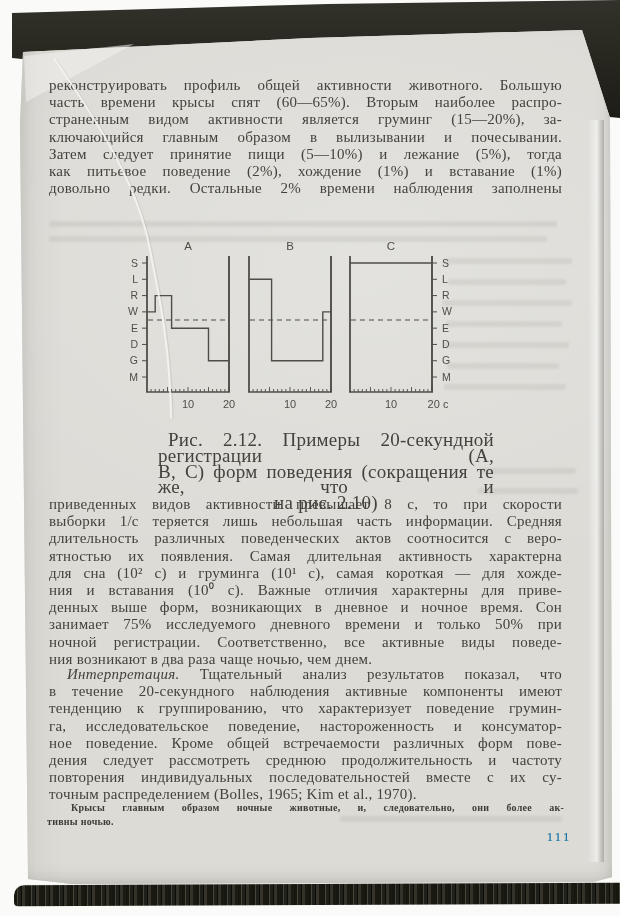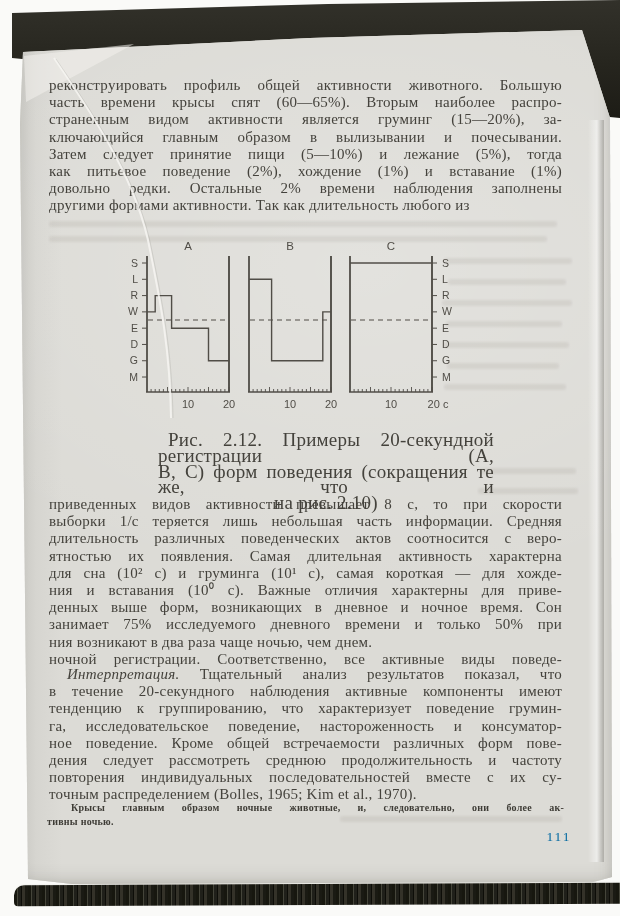--- a/index.html
+++ b/index.html
@@ -76,21 +76,20 @@
   <div class="ghost" style="left:340px;top:816px;width:222px"></div>
 
   <div class="tblock body-text para" style="top:77px">
       <div class="line">реконструировать профиль общей активности животного. Большую</div>
       <div class="line">часть времени крысы спят (60—65%). Вторым наиболее распро-</div>
       <div class="line">страненным видом активности является груминг (15—20%), за-</div>
       <div class="line">ключающийся главным образом в вылизывании и почесывании.</div>
       <div class="line">Затем следует принятие пищи (5—10%) и лежание (5%), тогда</div>
       <div class="line">как питьевое поведение (2%), хождение (1%) и вставание (1%)</div>
       <div class="line">довольно редки. Остальные 2% времени наблюдения заполнены</div>
-      <div class="line line-final">другими формами активности. Так как длительность любого из</div>
     </div>
 
   <div class="figure">
     <svg id="figsvg" width="364" height="188">
         <line x1="29" y1="20" x2="29" y2="156" stroke="#504d47" stroke-width="1.8"></line>
         <line x1="111" y1="20" x2="111" y2="156" stroke="#504d47" stroke-width="1.9"></line>
         <line x1="28" y1="156" x2="112" y2="156" stroke="#504d47" stroke-width="1.5"></line>
         <line x1="33.1" y1="153" x2="33.1" y2="156" stroke="#504d47" stroke-width="0.9"></line>
         <line x1="37.2" y1="153" x2="37.2" y2="156" stroke="#504d47" stroke-width="0.9"></line>
         <line x1="41.3" y1="153" x2="41.3" y2="156" stroke="#504d47" stroke-width="0.9"></line>
@@ -215,22 +214,22 @@
 
   <div class="tblock body-text para" style="top:496px">
       <div class="line">приведенных видов активности превышает 8 с, то при скорости</div>
       <div class="line">выборки 1/с теряется лишь небольшая часть информации. Средняя</div>
       <div class="line">длительность различных поведенческих актов соотносится с веро-</div>
       <div class="line">ятностью их появления. Самая длительная активность характерна</div>
       <div class="line">для сна (10² с) и груминга (10¹ с), самая короткая — для хожде-</div>
       <div class="line">ния и вставания (10⁰ с). Важные отличия характерны для приве-</div>
       <div class="line">денных выше форм, возникающих в дневное и ночное время. Сон</div>
       <div class="line">занимает 75% исследуемого дневного времени и только 50% при</div>
+      <div class="line">ночной регистрации. Соответственно, все активные виды поведе-</div>
       <div class="line line-final">ния возникают в два раза чаще ночью, чем днем.</div>
-      <div class="line">ночной регистрации. Соответственно, все активные виды поведе-</div>
     </div>
 
   <div class="tblock body-text para" style="top:666px">
     <div class="line p3-first"><i>Интерпретация.</i><span> Тщательный анализ результатов показал, что</span></div>
     <div>
         <div class="line">в течение 20-секундного наблюдения активные компоненты имеют</div>
         <div class="line">тенденцию к группированию, что характеризует поведение грумин-</div>
         <div class="line">га, исследовательское поведение, настороженность и консуматор-</div>
         <div class="line">ное поведение. Кроме общей встречаемости различных форм пове-</div>
         <div class="line">дения следует рассмотреть среднюю продолжительность и частоту</div>

